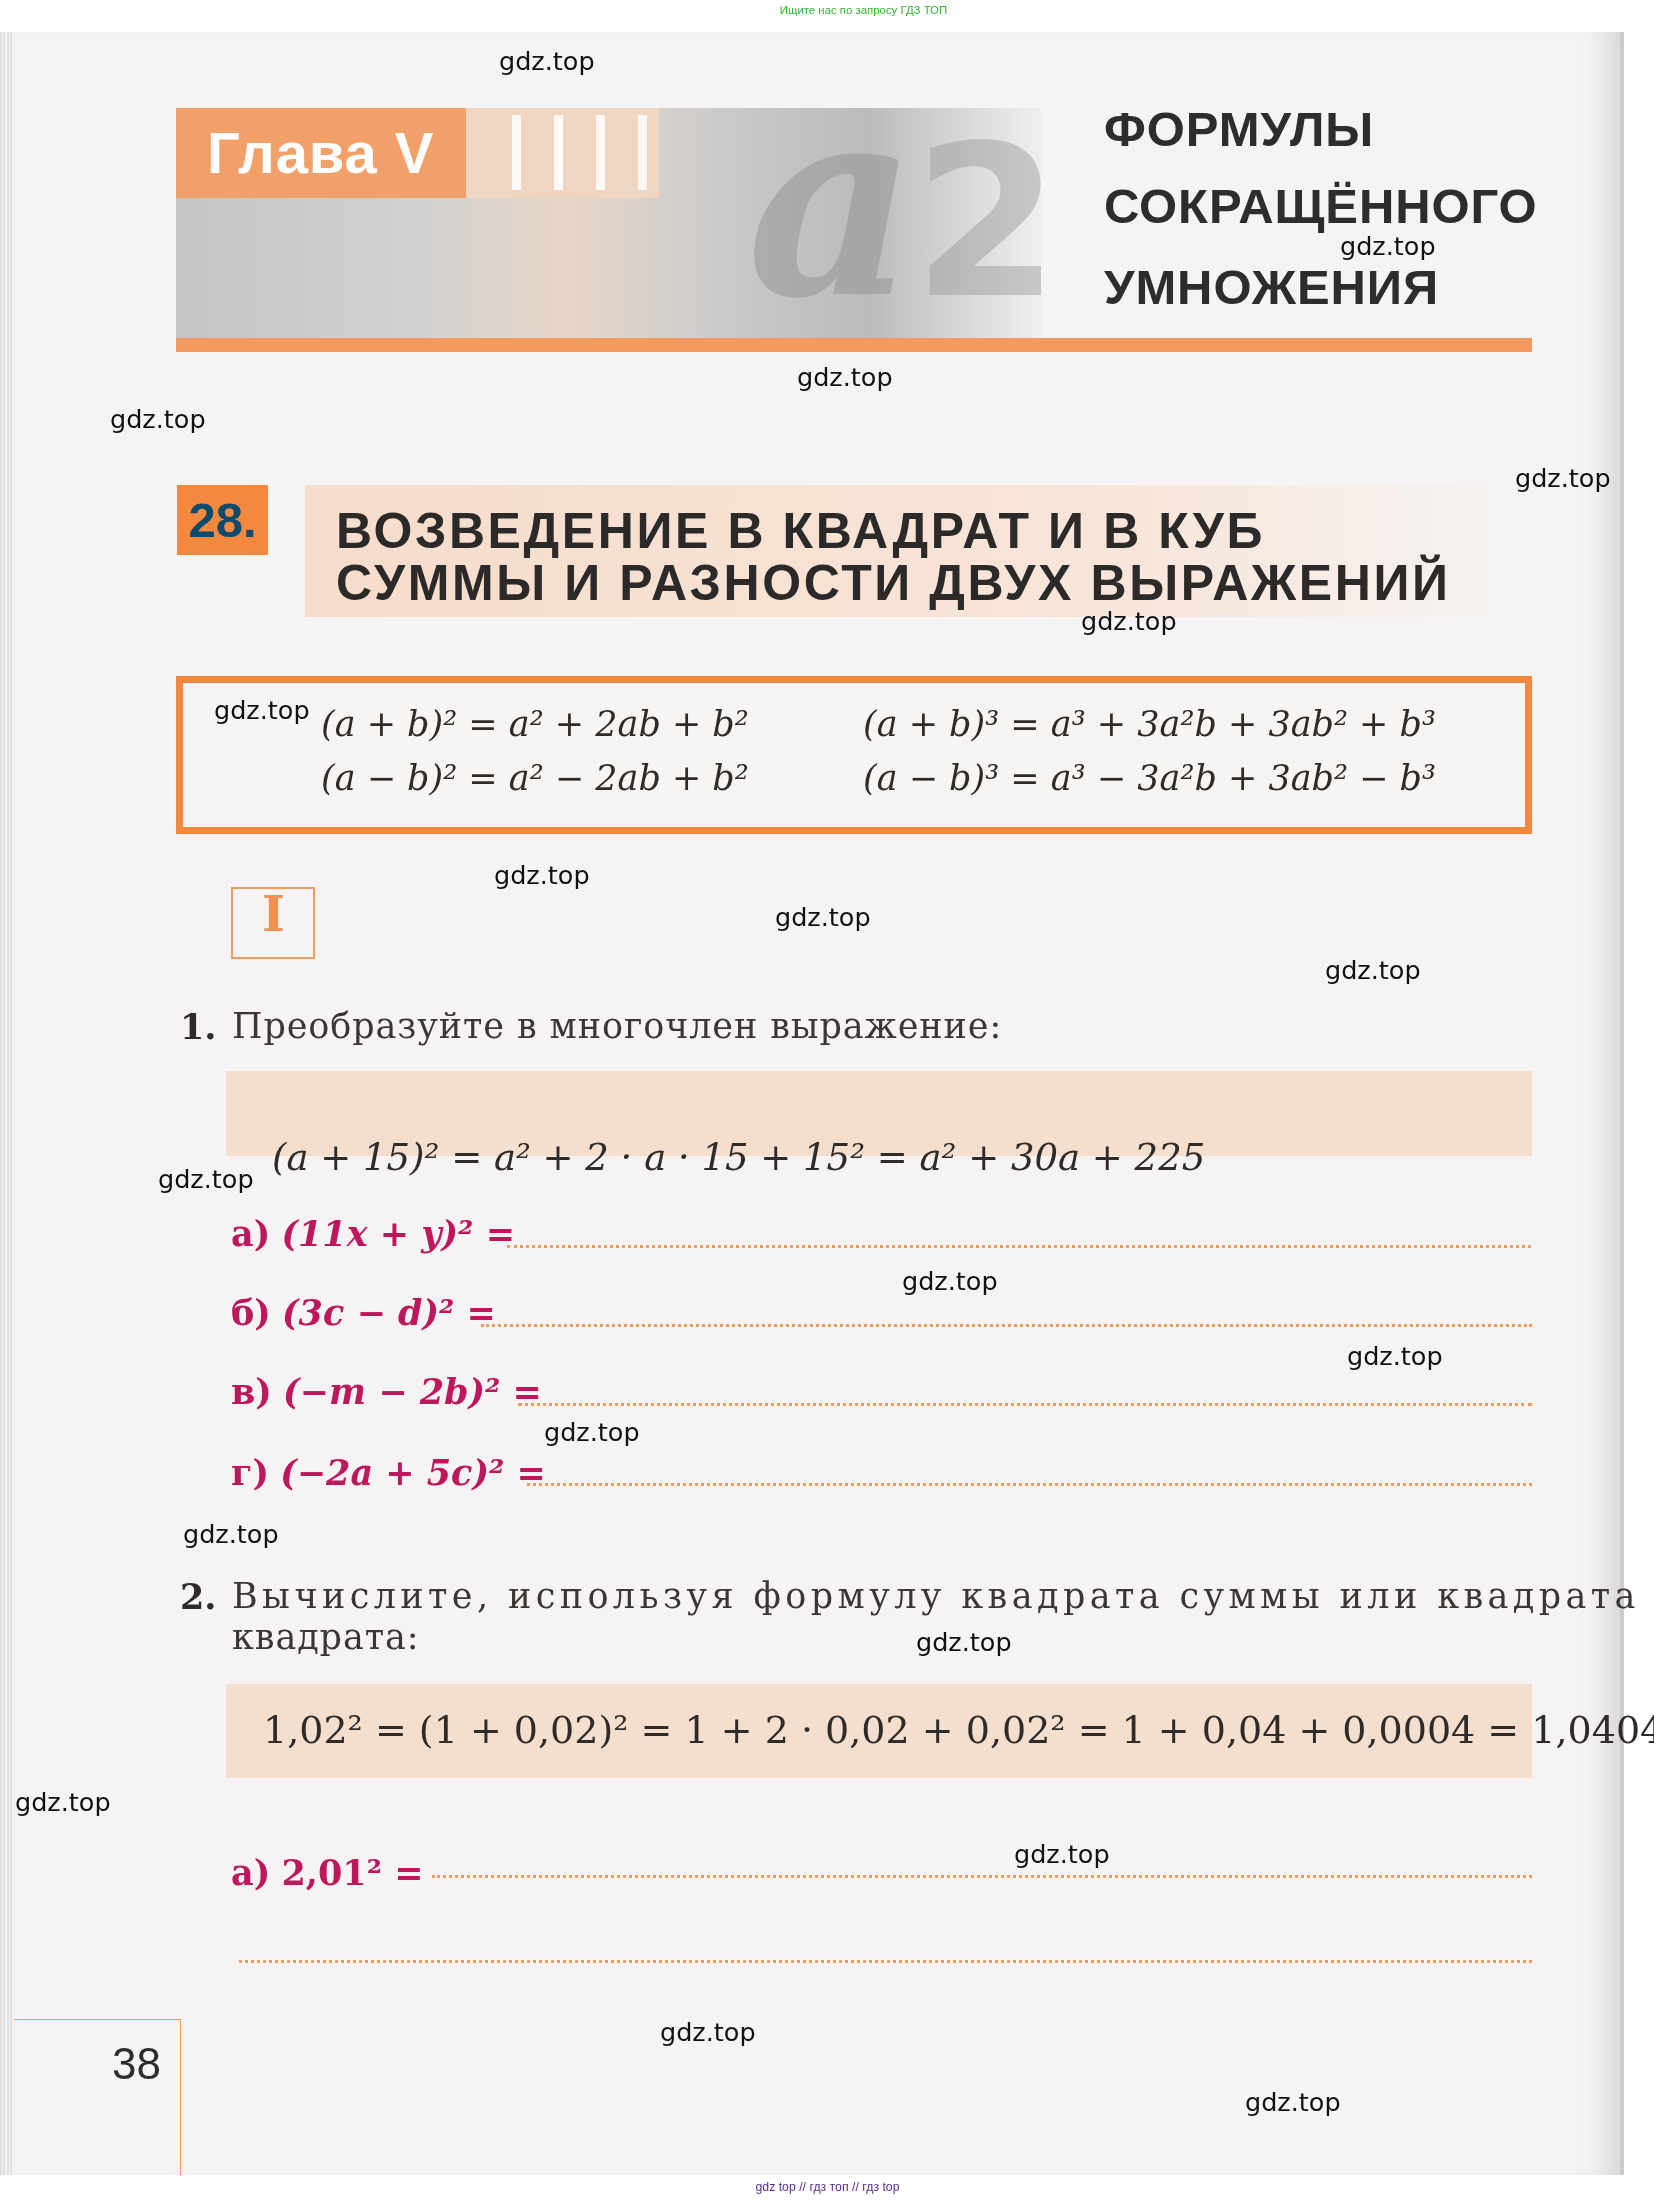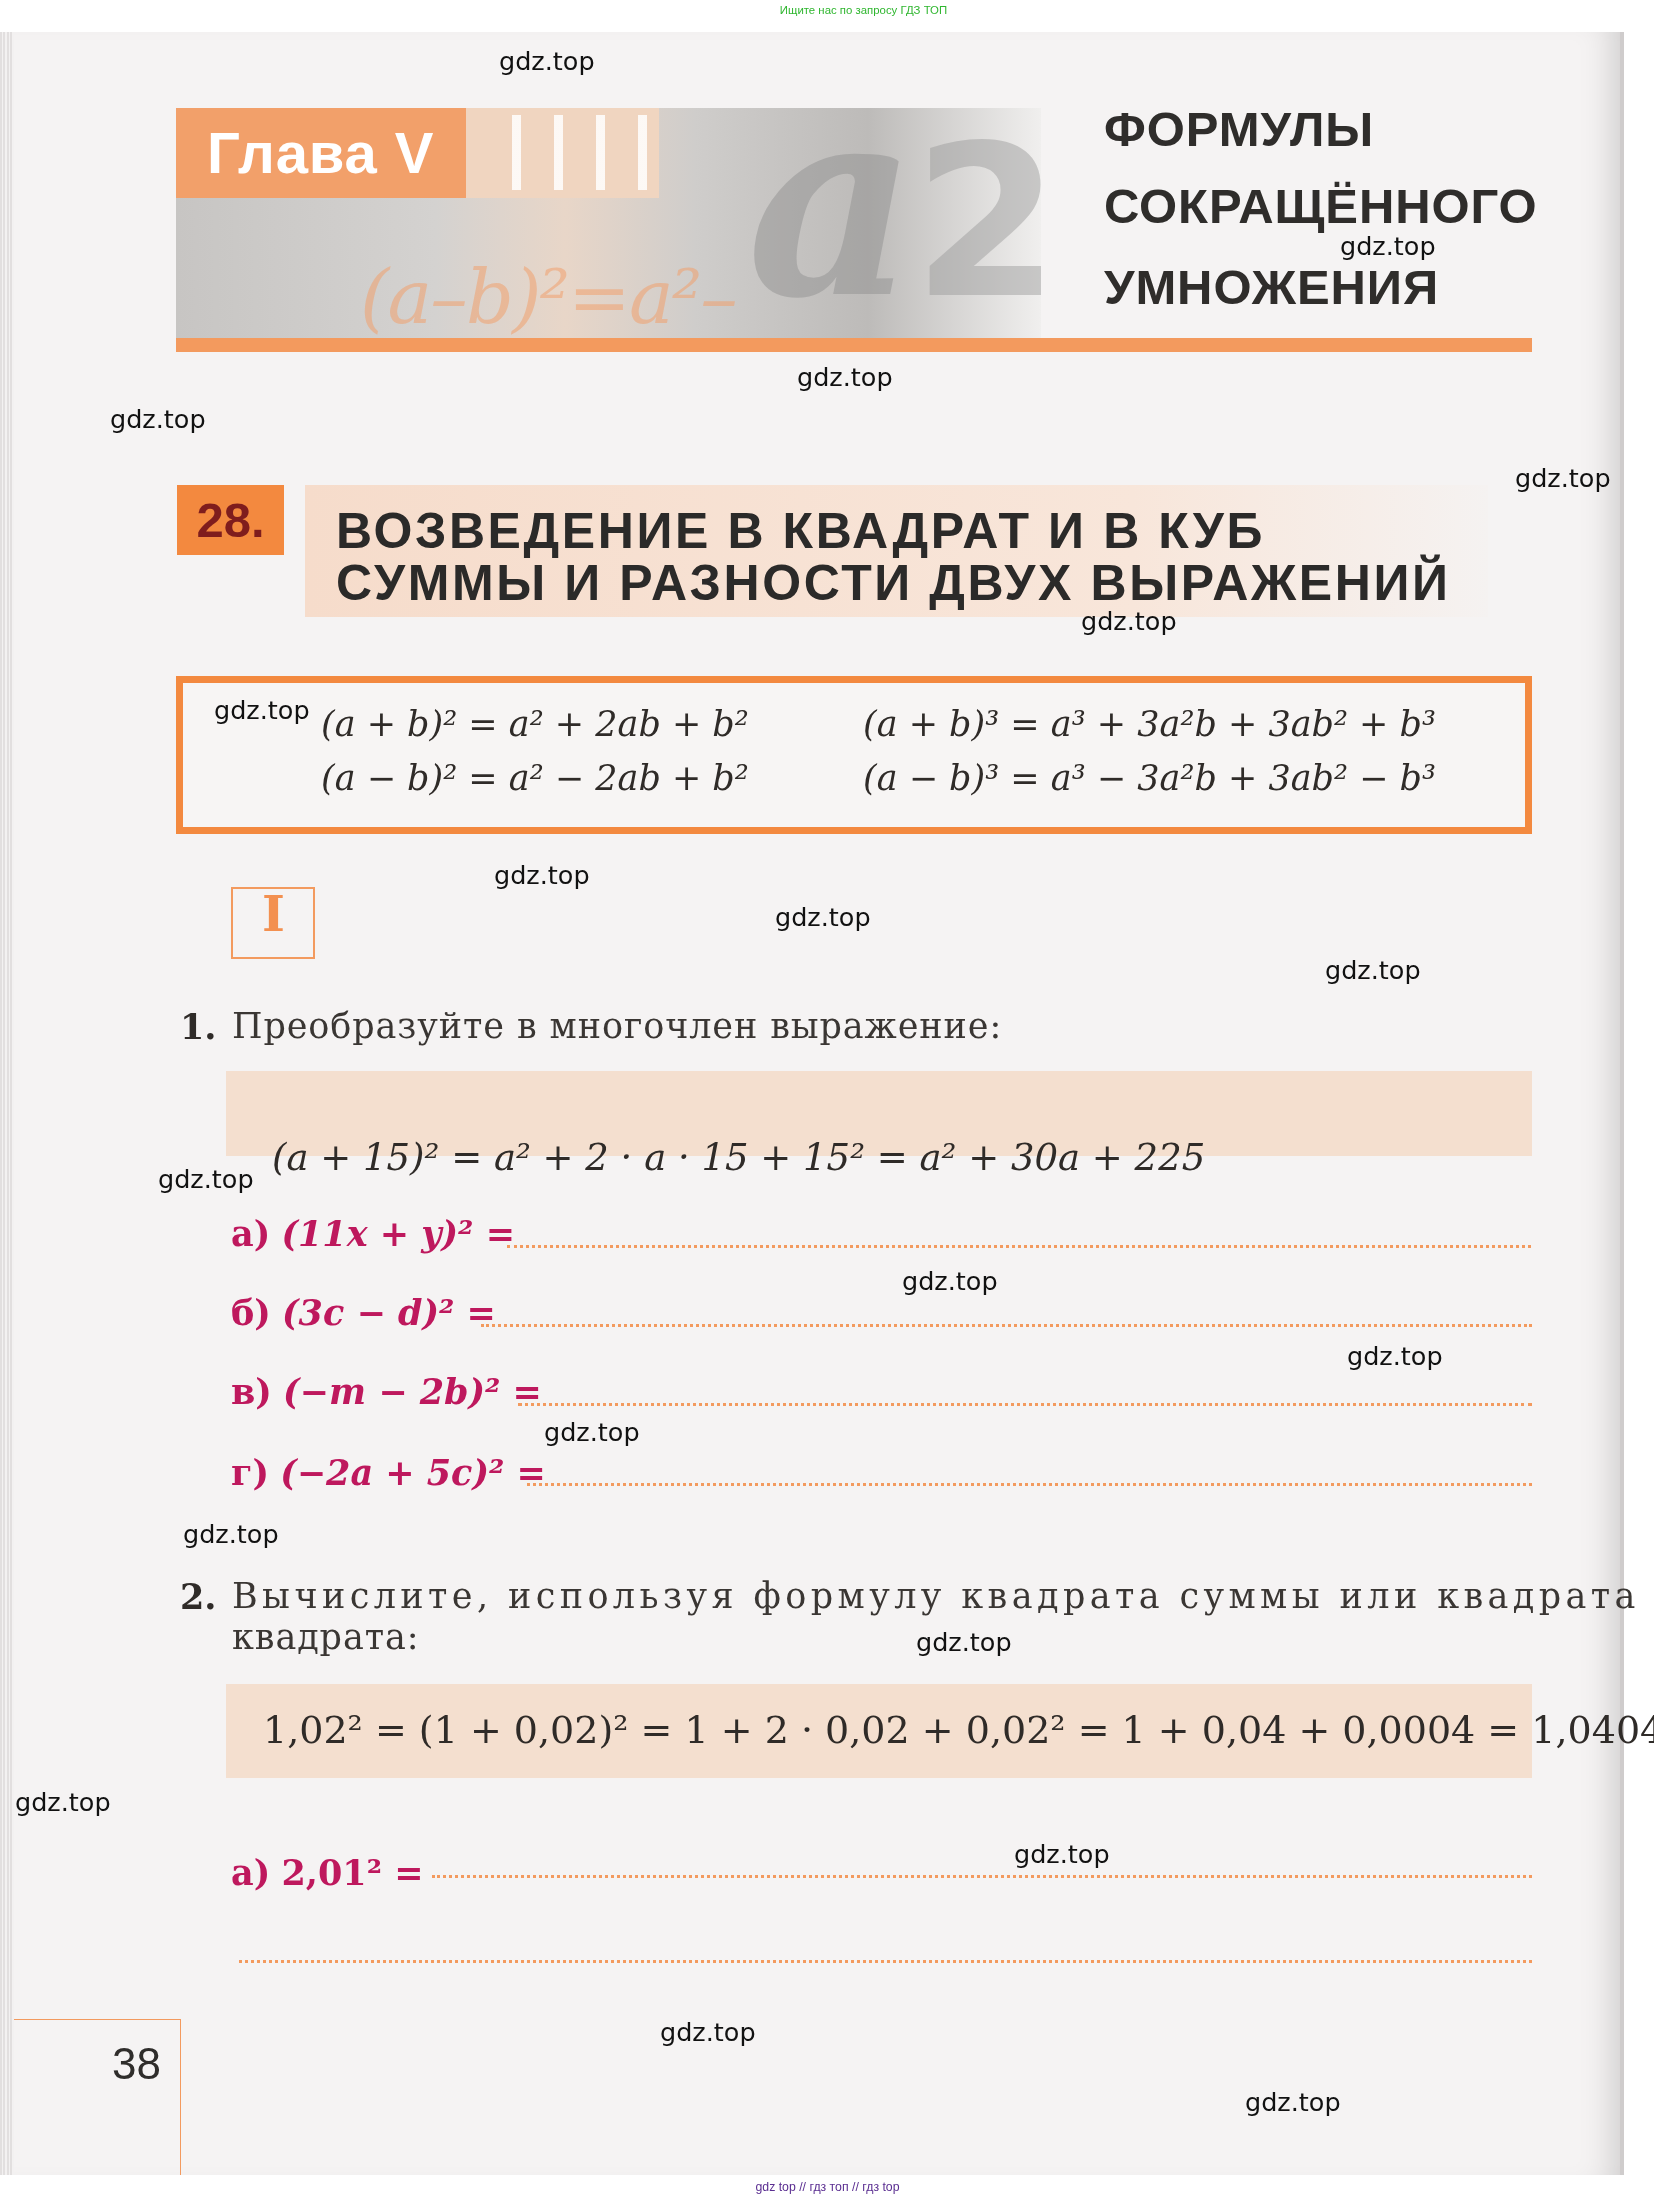--- a/index.html
+++ b/index.html
@@ -29,22 +29,22 @@
                        font-size:263px; color:rgba(140,140,140,0.45); }
   .chapter-art .big-2 { left:737px; top:-8.8px; font-family:"DejaVu Sans", sans-serif; font-weight:bold;
                        font-size:211px; color:rgba(150,150,150,0.45); }
   .chapter-label { left:207px; top:119px; font-family:"Liberation Sans", sans-serif; font-weight:bold;
                    font-size:58px; color:#ffffff; letter-spacing:0.9px; }
   .chapter-title { left:1104px; font-family:"Liberation Sans", sans-serif; font-weight:bold; font-size:49px;
                    color:#2f2d2b; letter-spacing:0.9px; line-height:1; }
   .chapter-bar { left:176px; top:338px; width:1356px; height:14px; background:#f39a5e; }
 
   
-  .section-num { left:177px; top:485px; width:107px; height:70px; background:#f3893f;
-                 font-family:"Liberation Sans", sans-serif; font-weight:bold; font-size:49px; color:#7f1d1d;
+  .section-num { left:177px; top:485px; width:91px; height:70px; background:#f3893f;
+                 font-family:"Liberation Sans", sans-serif; font-weight:bold; font-size:49px; color:#0c4a6e;
                  text-align:center; line-height:70px; }
   .section-panel { left:305px; top:485px; width:1183px; height:132px;
                    background:linear-gradient(90deg,#f6dccb 0%,#f8e6da 70%,#f5f2f1 100%); }
   .section-title { left:336px; font-family:"Liberation Sans", sans-serif; font-weight:bold; font-size:50px;
                    color:#2b2a29; letter-spacing:2.6px; white-space:nowrap; line-height:1; }
 
   
   .formula-box { left:176px; top:676px; width:1342px; height:144px; border:7px solid #f3893f; background:#f7f5f4; }
   .formula { font-family:"DejaVu Serif", serif; font-style:italic; font-size:35px; color:#2f2b28; white-space:nowrap; }
 
@@ -77,21 +77,20 @@
 <div class="abs page"></div>
 <div class="abs spine"></div>
 <div class="abs page-edge"></div>
 
 <div class="abs chapter-art">
   <div class="abs blk1"></div>
   <div class="abs blk2"></div>
   <div class="abs bars"></div>
   <div class="abs big-a">a</div>
   <div class="abs big-2">2</div>
-  <div class="abs formula-ghost2">(a–b)²=a²–</div>
 </div>
 <div class="abs chapter-label">Глава V</div>
 <div class="abs chapter-title" style="top:105px">ФОРМУЛЫ</div>
 <div class="abs chapter-title" style="top:182px">СОКРАЩЁННОГО</div>
 <div class="abs chapter-title" style="top:263px">УМНОЖЕНИЯ</div>
 <div class="abs chapter-bar"></div>
 
 <div class="abs section-panel"></div>
 <div class="abs section-num">28.</div>
 <div class="abs section-title" style="top:506px">ВОЗВЕДЕНИЕ В КВАДРАТ И В КУБ</div>

